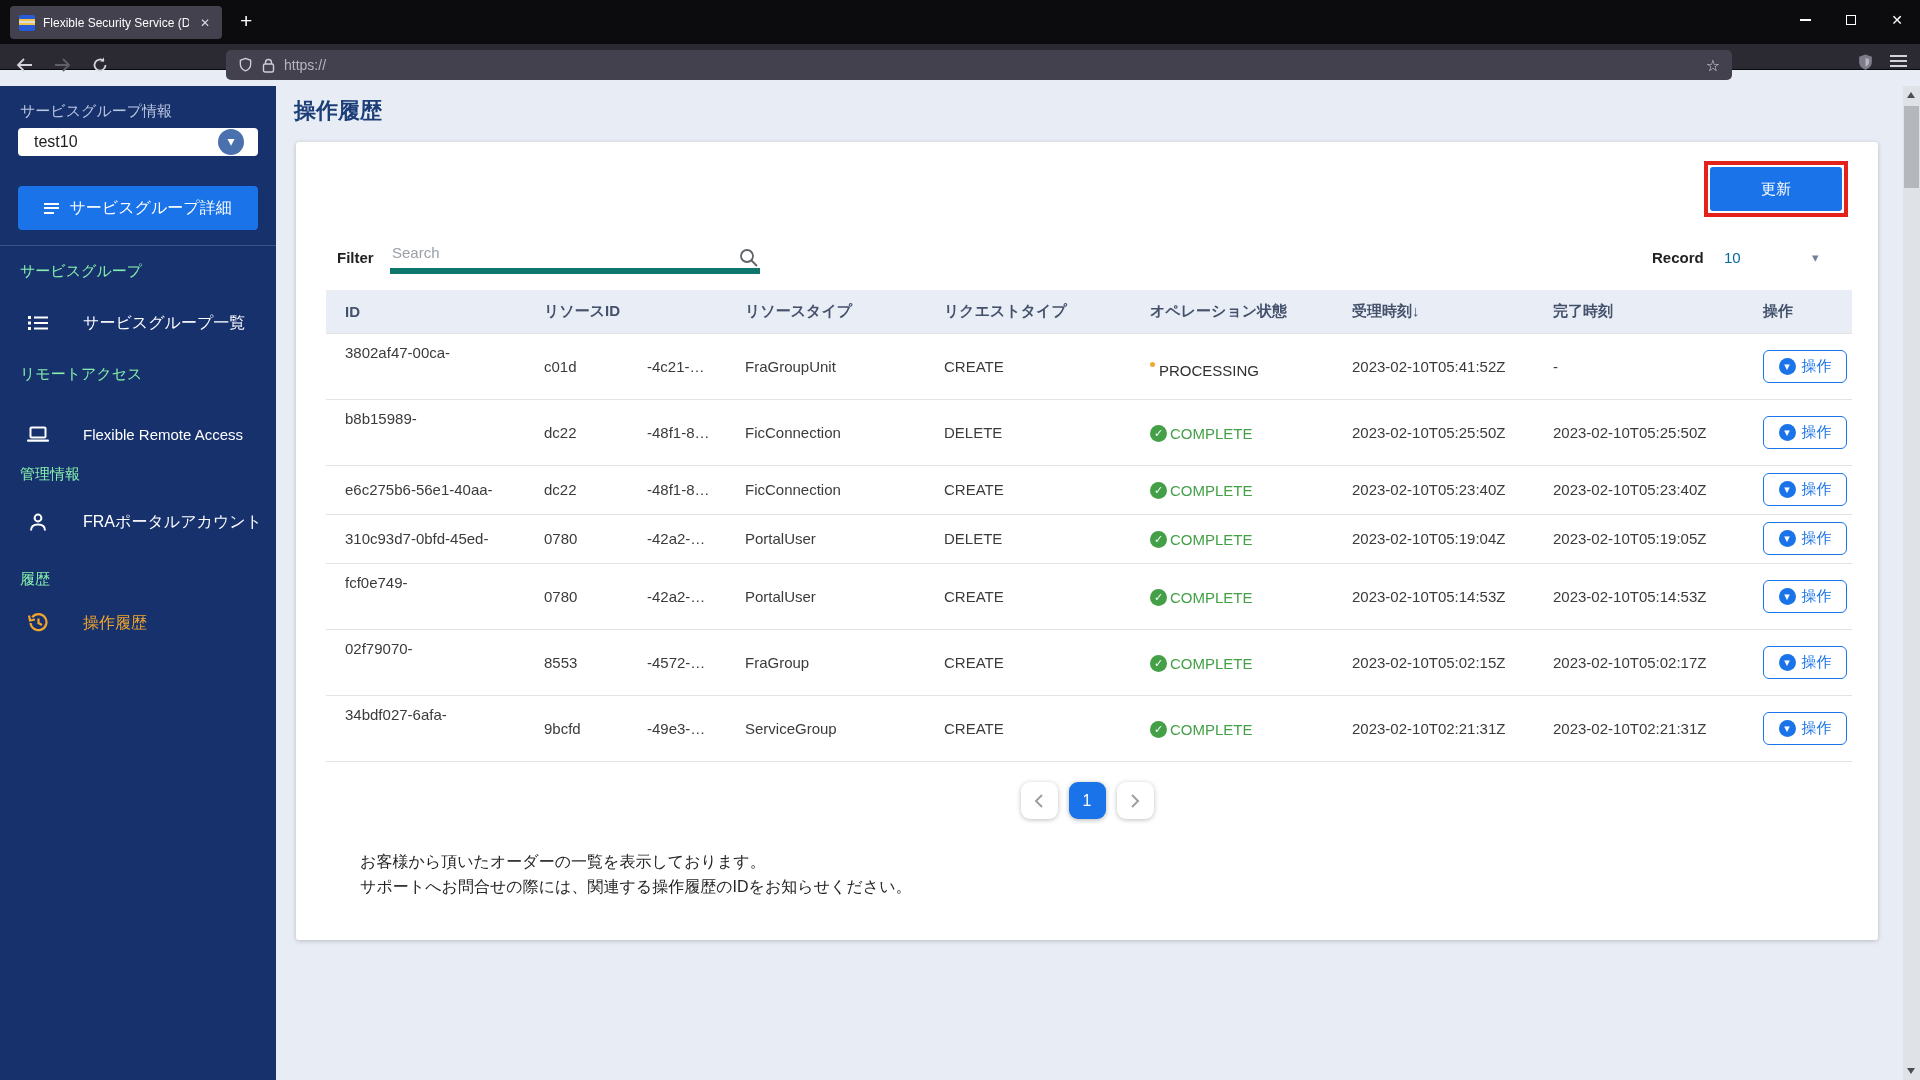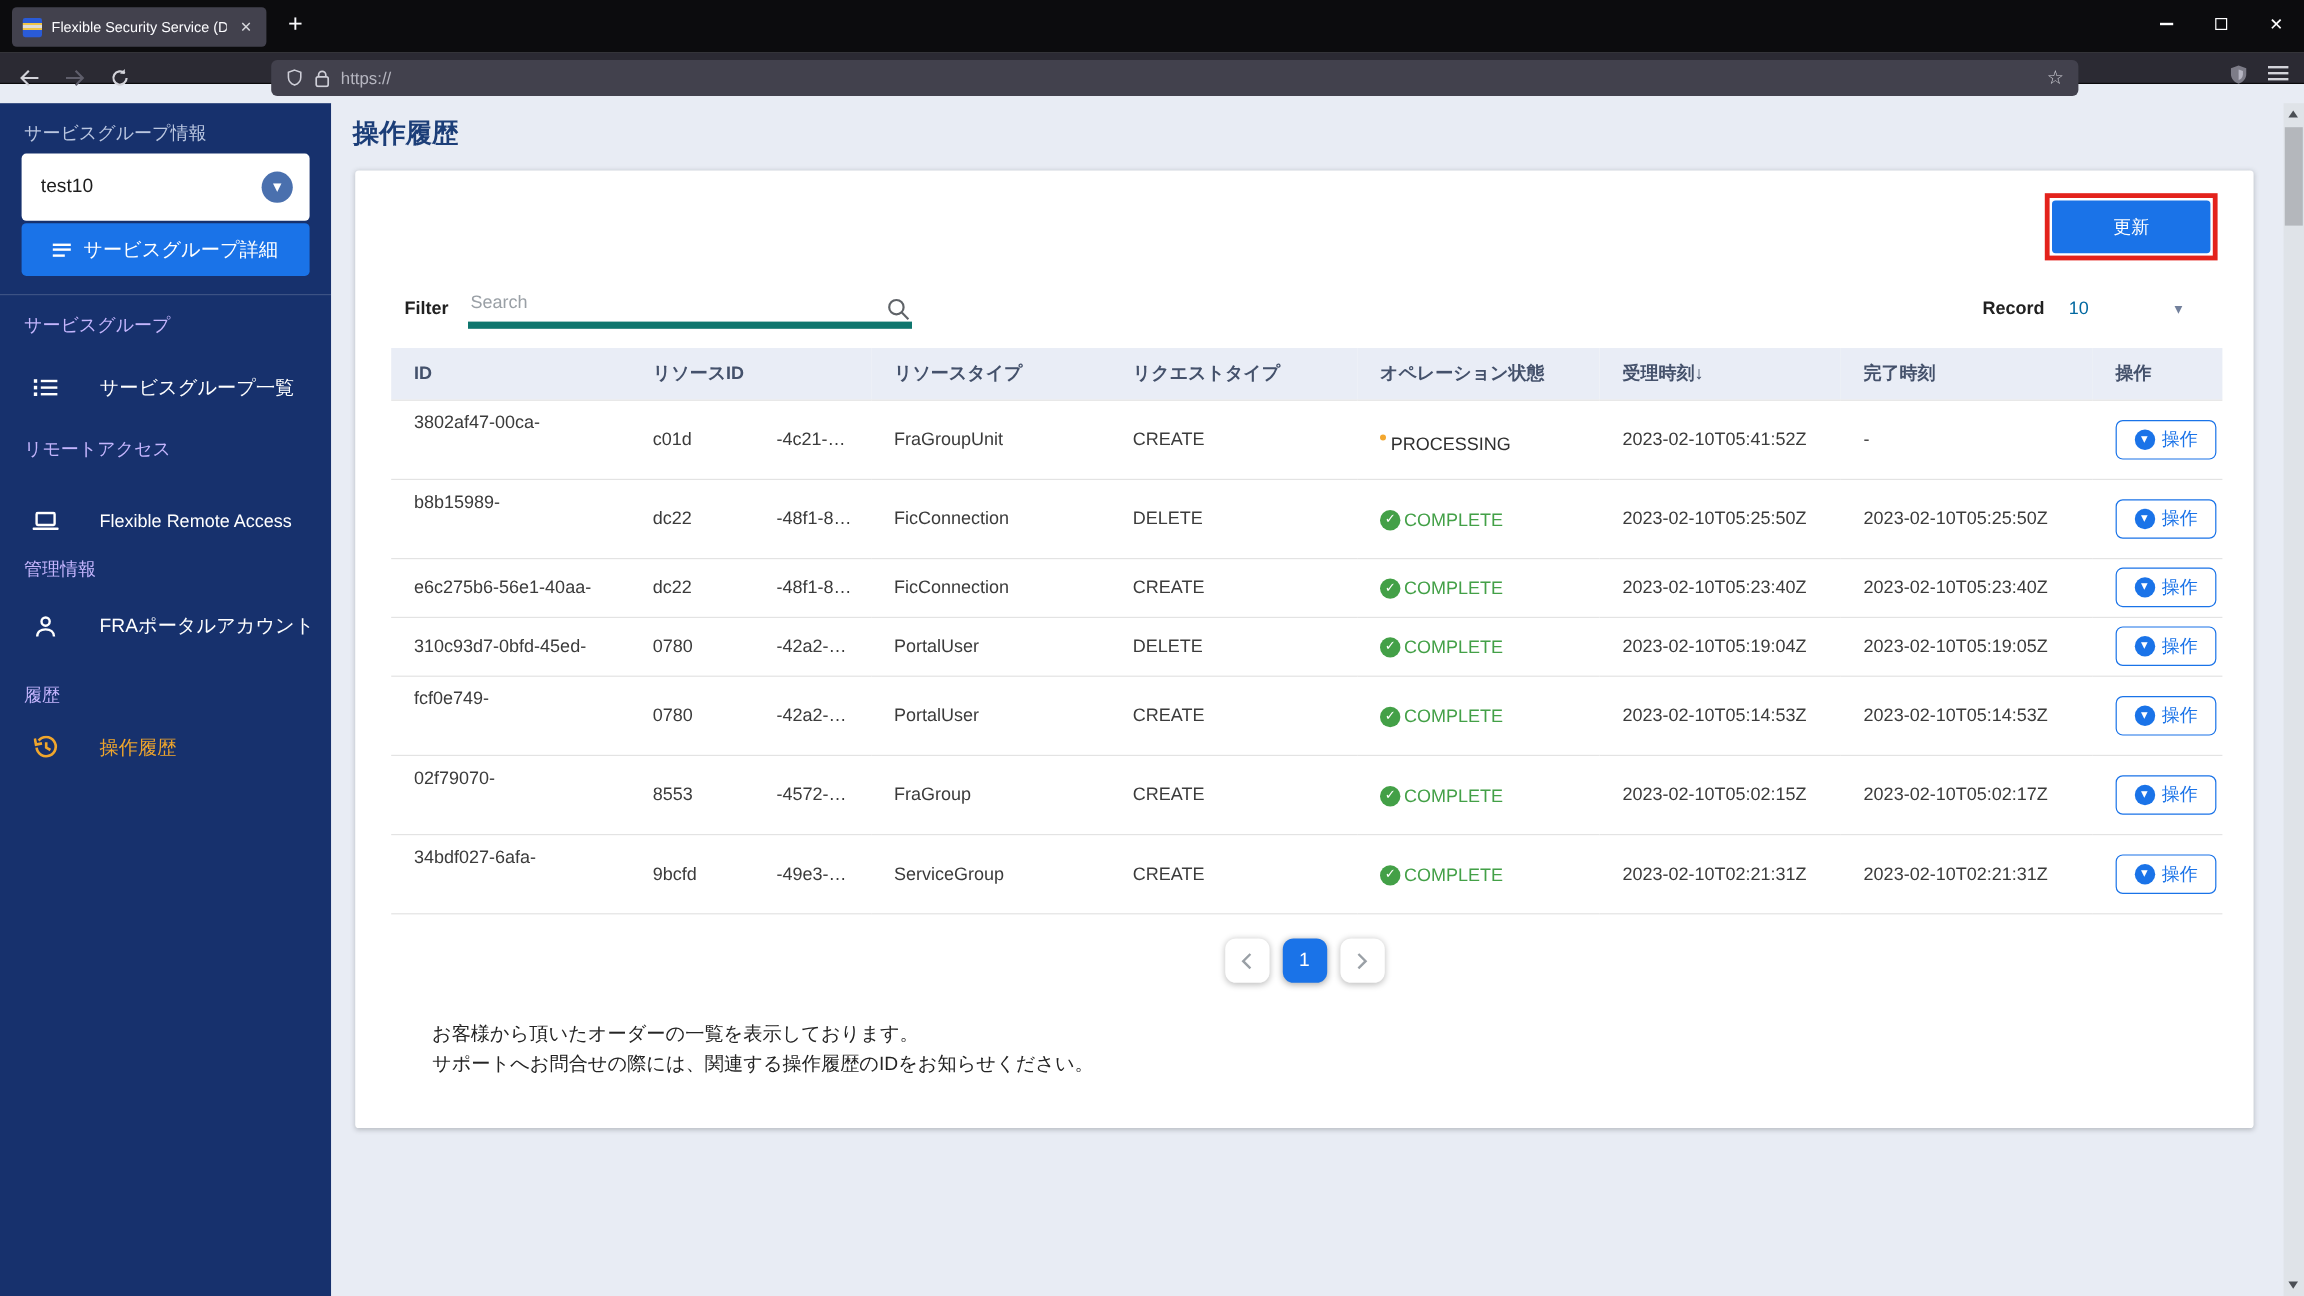--- a/index.html
+++ b/index.html
@@ -43,32 +43,32 @@
   .pg-scroll{ position:absolute; right:0; top:86px; bottom:0; width:17px; background:#dfe3e8; }
   .pg-arrow{ position:absolute; left:4px; width:0; height:0; border-left:4.5px solid transparent;
         border-right:4.5px solid transparent; }
   .pg-arrow.up{ top:6px; border-bottom:6px solid #4b4f55; }
   .pg-arrow.down{ bottom:6px; border-top:6px solid #4b4f55; }
   .pg-thumb{ position:absolute; left:1px; right:1px; top:20px; height:82px; background:#b4b7bc; }
 
   
   .sidebar{ position:absolute; left:0; top:86px; bottom:0; width:276px; background:var(--navy); }
   .sg-label{ position:absolute; left:20px; top:16px; color:#bac6e0; font-size:15px; }
-  .sg-select{ position:absolute; left:18px; top:42px; width:240px; height:56px; background:#fff;
+  .sg-select{ position:absolute; left:18px; top:42px; width:240px; height:28px; background:#fff;
         border-radius:4px; display:flex; align-items:center; padding:0 14px 0 16px; }
   .sg-select .val{ flex:1; color:#1d1d1d; font-size:16px; }
   .circ-chev{ width:26px; height:26px; border-radius:50%; background:#4a70ae; color:#fff;
         font-size:14px; line-height:25px; text-align:center; }
   .sg-detail{ position:absolute; left:18px; top:100px; width:240px; height:44px; background:var(--accent);
         border:none; border-radius:4px; color:#fff; font-size:16px; display:flex; align-items:center;
         justify-content:center; gap:10px; font-family:inherit; }
   .menu-lines{ width:15px; } .menu-lines i{ display:block; height:2px; background:#fff; margin-bottom:2.5px; }
   .menu-lines i:last-child{ width:10px; margin-bottom:0; }
   .side-divider{ position:absolute; left:0; top:159px; width:100%; height:1px; background:rgba(255,255,255,.16); }
-  .side-label{ position:absolute; left:20px; color:#c4b5fd; font-size:15px; }
+  .side-label{ position:absolute; left:20px; color:#86efac; font-size:15px; }
   .side-item{ position:absolute; left:0; width:100%; height:40px; display:flex; align-items:center; }
   .side-item .ic{ margin-left:27px; width:22px; display:flex; justify-content:center; }
   .side-item .lbl{ margin-left:34px; color:#fff; font-size:16px; }
   .side-item.active .lbl{ color:var(--amber); }
 
   
   .main{ position:absolute; left:276px; top:86px; right:0; bottom:0; background:#e8ecf4; }
   .page-title{ position:absolute; left:18px; top:10px; font-size:22px; font-weight:bold; color:#1c3e78; }
   .card{ position:absolute; left:20px; top:56px; width:1582px; height:798px; background:#fff;
         border-radius:3px; box-shadow:0 1px 4px rgba(60,64,67,.28); }

